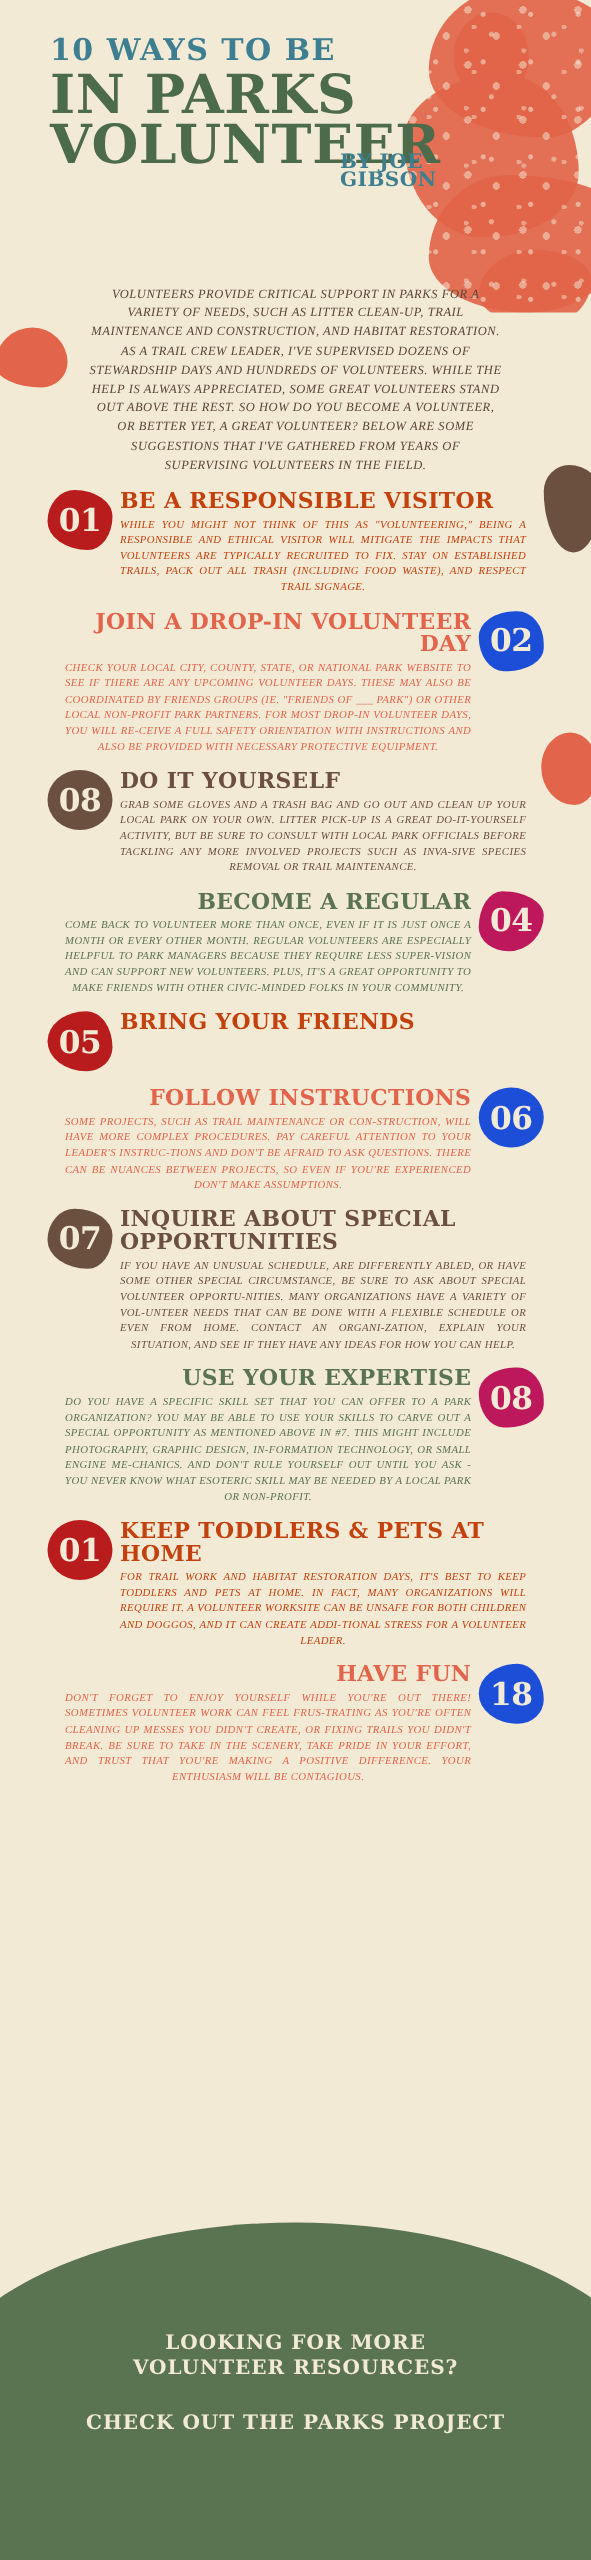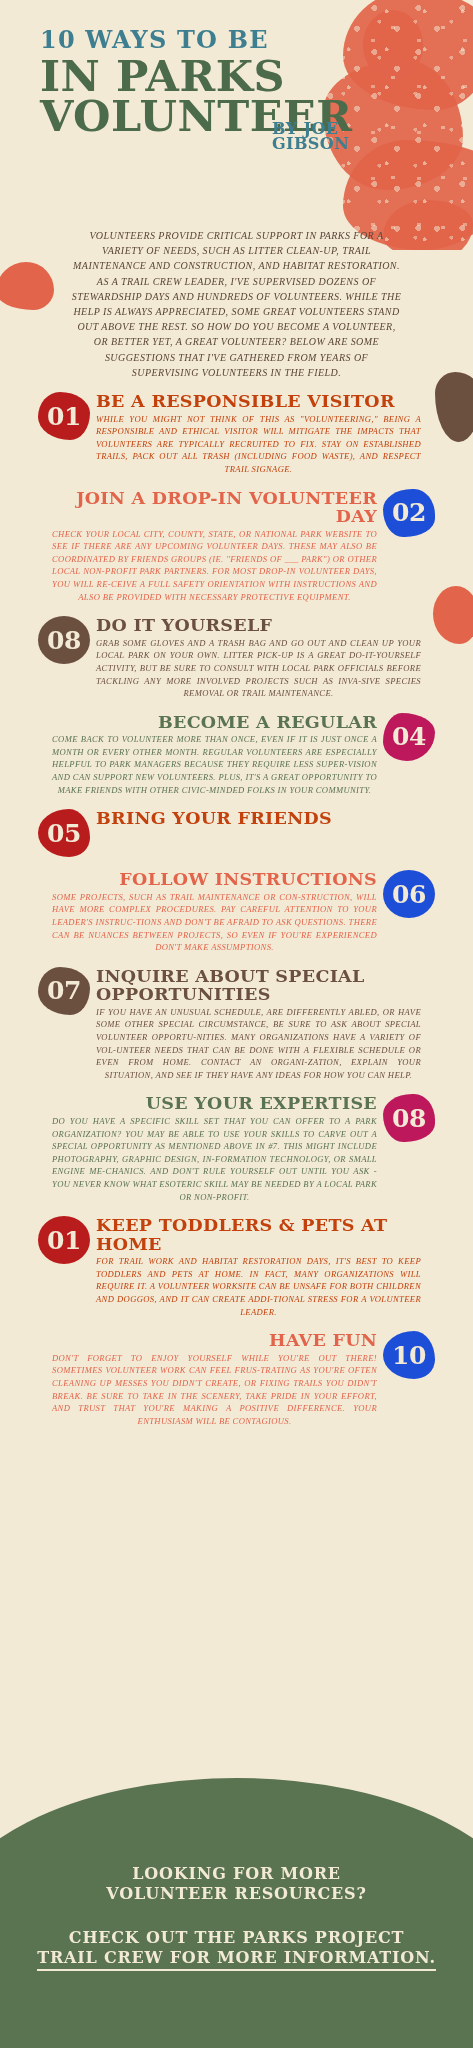--- a/index.html
+++ b/index.html
@@ -343,30 +343,29 @@
       </div>
     </div>
     <div class="tip left">
       <div class="badge shape-c bg-teal">01</div>
       <div class="tip-body">
         <div class="tip-title c-teal">KEEP TODDLERS &amp; PETS AT HOME</div>
         <div class="tip-text c-teal">FOR TRAIL WORK AND HABITAT RESTORATION DAYS, IT'S BEST TO KEEP TODDLERS AND PETS AT HOME. IN FACT, MANY ORGANIZATIONS WILL REQUIRE IT. A VOLUNTEER WORKSITE CAN BE UNSAFE FOR BOTH CHILDREN AND DOGGOS, AND IT CAN CREATE ADDI-TIONAL STRESS FOR A VOLUNTEER LEADER.</div>
       </div>
     </div>
     <div class="tip right">
-      <div class="badge shape-e bg-orange">10</div>
+      <div class="badge shape-e bg-orange">18</div>
       <div class="tip-body">
         <div class="tip-title c-orange">HAVE FUN</div>
         <div class="tip-text c-orange">DON'T FORGET TO ENJOY YOURSELF WHILE YOU'RE OUT THERE! SOMETIMES VOLUNTEER WORK CAN FEEL FRUS-TRATING AS YOU'RE OFTEN CLEANING UP MESSES YOU DIDN'T CREATE, OR FIXING TRAILS YOU DIDN'T BREAK. BE SURE TO TAKE IN THE SCENERY, TAKE PRIDE IN YOUR EFFORT, AND TRUST THAT YOU'RE MAKING A POSITIVE DIFFERENCE. YOUR ENTHUSIASM WILL BE CONTAGIOUS.</div>
       </div>
     </div>
   </div>
 
 <div class="footer">
   <div class="footer-q">
     <div>LOOKING FOR MORE</div>
     <div>VOLUNTEER RESOURCES?</div>
   </div>
   <div class="footer-cta">
     <div>CHECK OUT THE PARKS PROJECT</div>
-    <div class="underline">TRAIL CREW FOR MORE INFORMATION.</div>
   </div>
 </div>
 
 </body></html>

